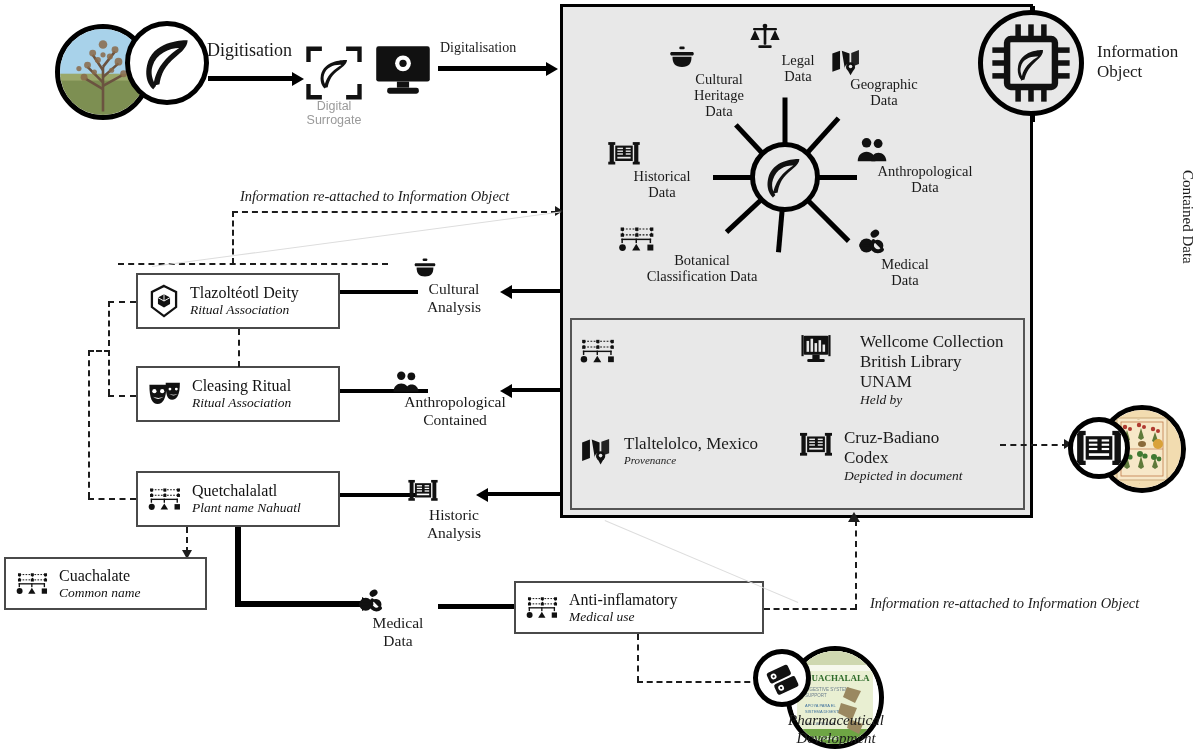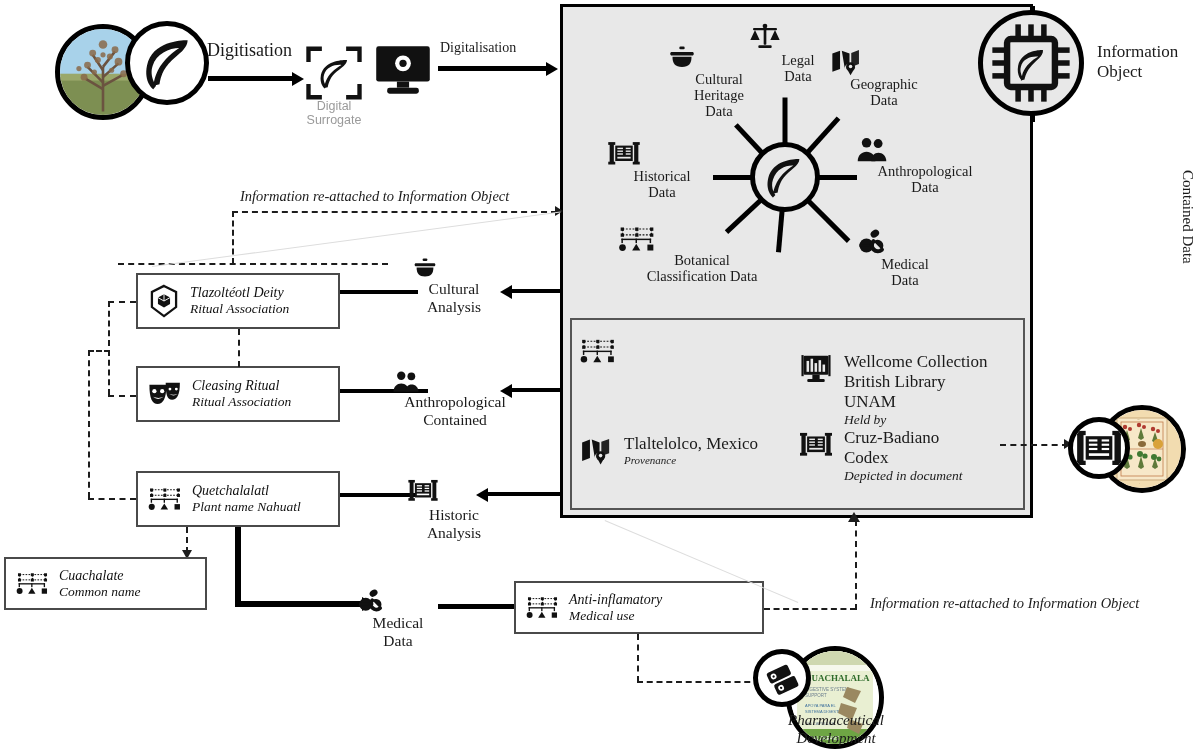--- a/index.html
+++ b/index.html
@@ -14,21 +14,21 @@
   #contained-box{left:560px;top:4px;width:473px;height:514px;
       background:#e8e8e8;border:3px solid #000;box-sizing:border-box;}
   #meta-box{left:570px;top:318px;width:455px;height:192px;
       background:#e8e8e8;border:2px solid #555;box-sizing:border-box;}
   .contained-label{left:1036px;top:170px;width:160px;font-size:15px;
       writing-mode:vertical-rl;text-orientation:mixed;}
   
   .card{background:#fff;border:2px solid #4a4a4a;box-sizing:border-box;
         display:flex;align-items:center;gap:10px;padding-left:10px;}
   .card .ctext{display:flex;flex-direction:column;justify-content:center;}
-  .card .t1{font-size:14px;line-height:1.15;font-style:italic;}
+  .card .t1{font-size:16px;line-height:1.15;}
   .card .t2{font-size:13.5px;font-style:italic;line-height:1.15;}
   
   .hubcircle{left:750px;top:142px;width:70px;height:70px;border-radius:50%;
      background:#e8e8e8;border:5px solid #000;box-sizing:border-box;}
   .spoke{background:#000;transform-origin:0 50%;height:5px;}
   .node-lbl{font-size:14.5px;text-align:center;}
   
   .photo-circ{border-radius:50%;border:5px solid #000;box-sizing:border-box;
       overflow:hidden;}
   
@@ -258,21 +258,21 @@
         <circle cx="58" cy="53" r="5" fill="#e8e8e8"></circle>
           </g>
         </svg>
     </div>
     <div class="lbl" style="font-size:17px;line-height:1.15;">
       <span>Tlaltelolco, Mexico</span>
       <div class="ital" style="font-size:11px;">Provenance</div>
     </div>
   </div>
 
-  <div class="abs" style="left:800px;top:332px;display:flex;gap:12px;margin-top:20px;">
+  <div class="abs" style="left:800px;top:332px;display:flex;gap:28px;">
     <div style="padding-top:3px">
       <svg width="32" height="30" viewBox="0 0 88 82">
           <g fill="#111">
         <rect x="10" y="2" width="68" height="52" rx="3"></rect>
         <rect x="34" y="54" width="20" height="12"></rect>
             <rect x="20" y="66" width="48" height="8" rx="3"></rect>
         <g fill="#e8e8e8">
               <rect x="18" y="16" width="7" height="30"></rect>
               <rect x="29" y="10" width="7" height="36"></rect>
         <rect x="40" y="22" width="7" height="24"></rect>

